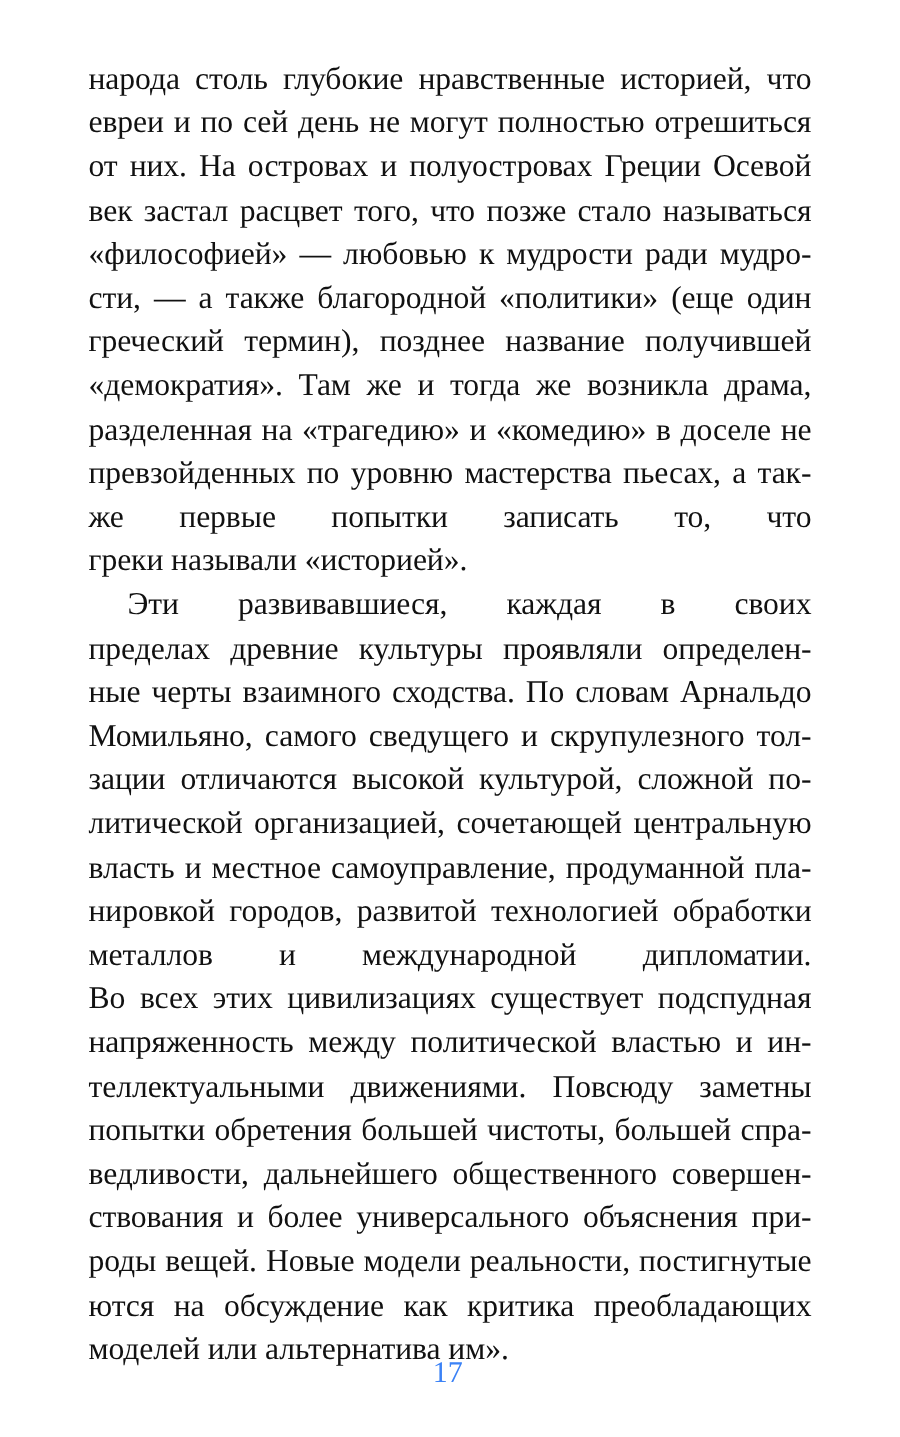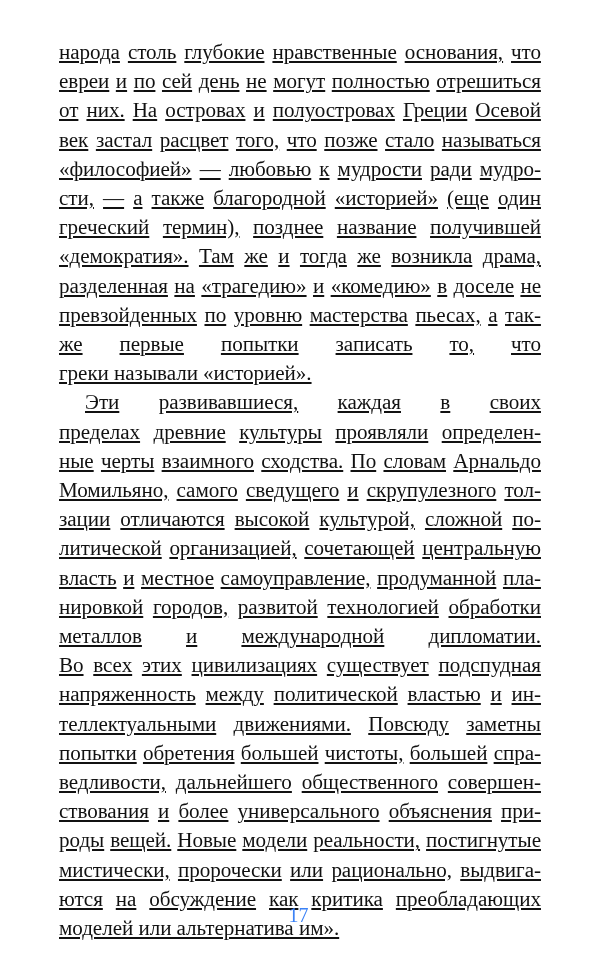--- a/index.html
+++ b/index.html
@@ -35,21 +35,20 @@
     margin: 0;
     font-size: 21.1px;
     line-height: 29.2px;
     text-align: justify;
     text-align-last: left;
     color: #111111;
     letter-spacing: -0.05px;
     word-spacing: 0px;
     -webkit-hyphens: none;
     hyphens: none;
-    text-decoration: underline;
   }
 
   
   .line {
     display: block;
     white-space: pre;
   }
 
   
   .line.just {
@@ -84,21 +83,21 @@
 <div class="page">
 
   <div class="text-block">
 
   <p class="para">
         <span class="line just">
           <span class="w">народа</span>
           <span class="w">столь</span>
           <span class="w">глубокие</span>
           <span class="w">нравственные</span>
-          <span class="w">основания,</span>
+          <span class="w">историей,</span>
           <span class="w">что</span>
         </span>
         <span class="line just">
           <span class="w">евреи</span>
           <span class="w">и</span>
           <span class="w">по</span>
           <span class="w">сей</span>
           <span class="w">день</span>
           <span class="w">не</span>
           <span class="w">могут</span>
@@ -133,21 +132,21 @@
           <span class="w">мудрости</span>
           <span class="w">ради</span>
           <span class="w">мудро-</span>
         </span>
         <span class="line just">
           <span class="w">сти,</span>
           <span class="w">—</span>
           <span class="w">а</span>
           <span class="w">также</span>
           <span class="w">благородной</span>
-          <span class="w">«историей»</span>
+          <span class="w">«политики»</span>
           <span class="w">(еще</span>
           <span class="w">один</span>
         </span>
         <span class="line just">
           <span class="w">греческий</span>
           <span class="w">термин),</span>
           <span class="w">позднее</span>
           <span class="w">название</span>
           <span class="w">получившей</span>
         </span>
@@ -303,27 +302,20 @@
         </span>
         <span class="line just">
           <span class="w">роды</span>
           <span class="w">вещей.</span>
           <span class="w">Новые</span>
           <span class="w">модели</span>
           <span class="w">реальности,</span>
           <span class="w">постигнутые</span>
         </span>
         <span class="line just">
-          <span class="w">мистически,</span>
-          <span class="w">пророчески</span>
-          <span class="w">или</span>
-          <span class="w">рационально,</span>
-          <span class="w">выдвига-</span>
-        </span>
-        <span class="line just">
           <span class="w">ются</span>
           <span class="w">на</span>
           <span class="w">обсуждение</span>
           <span class="w">как</span>
           <span class="w">критика</span>
           <span class="w">преобладающих</span>
         </span>
         <span class="line">моделей или альтернатива им».</span>
       </p>
     </div>

